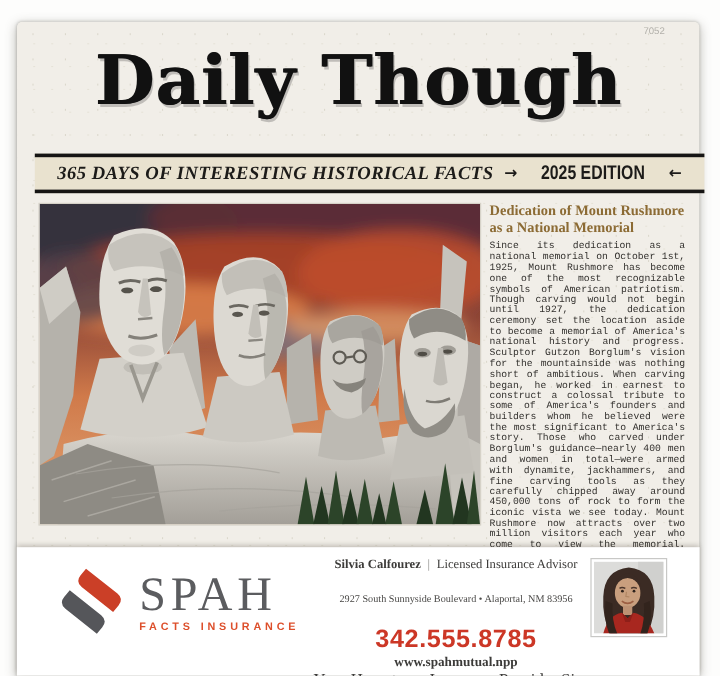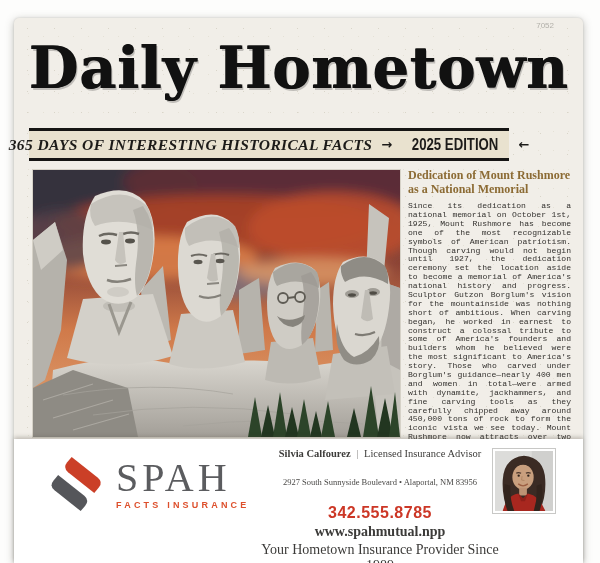--- a/index.html
+++ b/index.html
@@ -9,72 +9,72 @@
     background-image:radial-gradient(#d9d5c9 0.6px,transparent 0.7px),
                      radial-gradient(#e5e1d6 0.5px,transparent 0.6px);
     background-size:27px 21px,15px 19px;background-position:0 0,7px 9px;
     border-radius:5px 5px 0 0;
     box-shadow:0 2px 9px rgba(70,65,55,.35), 0 0 2px rgba(70,65,55,.2);}
   .plate{position:absolute;top:3px;right:29px;font-family:Liberation Sans, sans-serif;
     font-size:8px;color:#b2b0aa;}
   .masthead{margin-top:20px;text-align:center;font-family:"DejaVu Serif",serif;
     font-weight:bold;font-size:57px;line-height:1.05;color:#111;letter-spacing:1px;
     text-shadow:2px 2px 0 rgba(20,20,20,.22), 1px 0 0 #111;}
-  .banner{position:absolute;left:15px;top:110px;width:480px;height:27px;
+  .banner{position:absolute;left:15px;top:110px;width:558px;height:27px;
     border-top:3px solid #161514;border-bottom:3px solid #161514;background:#e9e2cf;
     display:flex;align-items:center;justify-content:center;gap:9px;}
   .banner .facts{font-family:"Liberation Serif",serif;font-weight:bold;font-style:italic;
     font-size:15.5px;color:#1c1b19;letter-spacing:.4px;white-space:nowrap;}
   .banner .edition{font-family:"Liberation Sans",sans-serif;font-weight:bold;
     font-size:16.5px;color:#1c1b19;display:inline-block;transform:scaleX(.8);
     transform-origin:center;white-space:nowrap;}
   .banner .arrow{font-family:"DejaVu Sans",sans-serif;font-weight:bold;font-size:13px;
     color:#1c1b19;}
   .photo{position:absolute;left:19px;top:152px;width:367px;height:267px;
     outline:1px solid #d6d2c8;}
   .photo svg{display:block;width:100%;height:100%;}
   .article{position:absolute;left:394px;top:151px;width:163px;}
   .headline{font-family:"Liberation Serif",serif;font-weight:bold;font-size:12px;
     line-height:1.13;color:#8c6b34;margin:0 0 6px 0;}
   .bodytext{font-family:Liberation Mono, monospace;font-size:8.1px;line-height:1.1;
     text-align:justify;color:#33312e;margin:0;}
-  .ad{position:absolute;left:0;bottom:0;width:569px;height:124px;background:#ffffff;
+  .ad{position:absolute;left:0;bottom:0;width:569px;height:107px;background:#ffffff;
     box-shadow:0 -2px 4px rgba(70,62,50,.28);}
   .logo{position:absolute;left:36px;top:14px;display:flex;align-items:center;}
   .logo-icon{width:56px;height:62px;}
   .logo-text{margin-left:10px;text-align:left;}
   .logo-name{font-family:"Liberation Serif",serif;font-size:40px;line-height:1;
     color:#5b5c5f;letter-spacing:4px;}
   .logo-tagline{font-family:"Liberation Sans",sans-serif;font-weight:bold;font-size:9px;
     letter-spacing:3.2px;color:#dd4f2b;margin-top:2px;}
   .adcenter{position:absolute;left:236px;top:9px;width:260px;text-align:center;
     color:#3c3b39;}
   .adv-line{font-family:"Liberation Serif",serif;font-size:10.5px;margin-bottom:18px;
     white-space:nowrap;}
   .adv-name{font-weight:bold;}
   .adv-divider{color:#8a8987;padding:0 3px;}
   .adv-address{font-family:"Liberation Serif",serif;font-size:8.5px;color:#4a4947;
     margin-bottom:18px;white-space:nowrap;}
-  .adv-phone{font-family:"Liberation Sans",sans-serif;font-weight:bold;font-size:16px;
+  .adv-phone{font-family:"Liberation Sans",sans-serif;font-weight:bold;font-size:21px;
     line-height:1.05;color:#cc3726;letter-spacing:.5px;margin-bottom:2px;}
-  .adv-web{font-family:"Liberation Serif",serif;font-weight:bold;font-size:14px;
+  .adv-web{font-family:"Liberation Serif",serif;font-weight:bold;font-size:11px;
     margin-bottom:2px;}
   .adv-slogan{font-family:"Liberation Serif",serif;font-size:14px;}
   .headshot{position:absolute;right:27px;top:9px;width:58px;height:60px;background:#fff;
     border:1px solid #c8c8c6;padding:2px;}
   .headshot svg{display:block;width:100%;height:100%;}
 </style>
 </head>
 <body>
 
 <div class="sheet">
 
   <div class="plate">7052</div>
 
-  <div class="masthead">Daily Hometown</div>
+  <div class="masthead">Daily Though</div>
 
   <div class="banner">
     <span class="facts">365 DAYS OF INTERESTING HISTORICAL FACTS</span>
     <span class="arrow">→</span>
     <span class="edition">2025 EDITION</span>
     <span class="arrow">←</span>
   </div>
 
   <div class="photo">
     <svg viewBox="0 0 367 267" preserveAspectRatio="none" aria-hidden="true">

